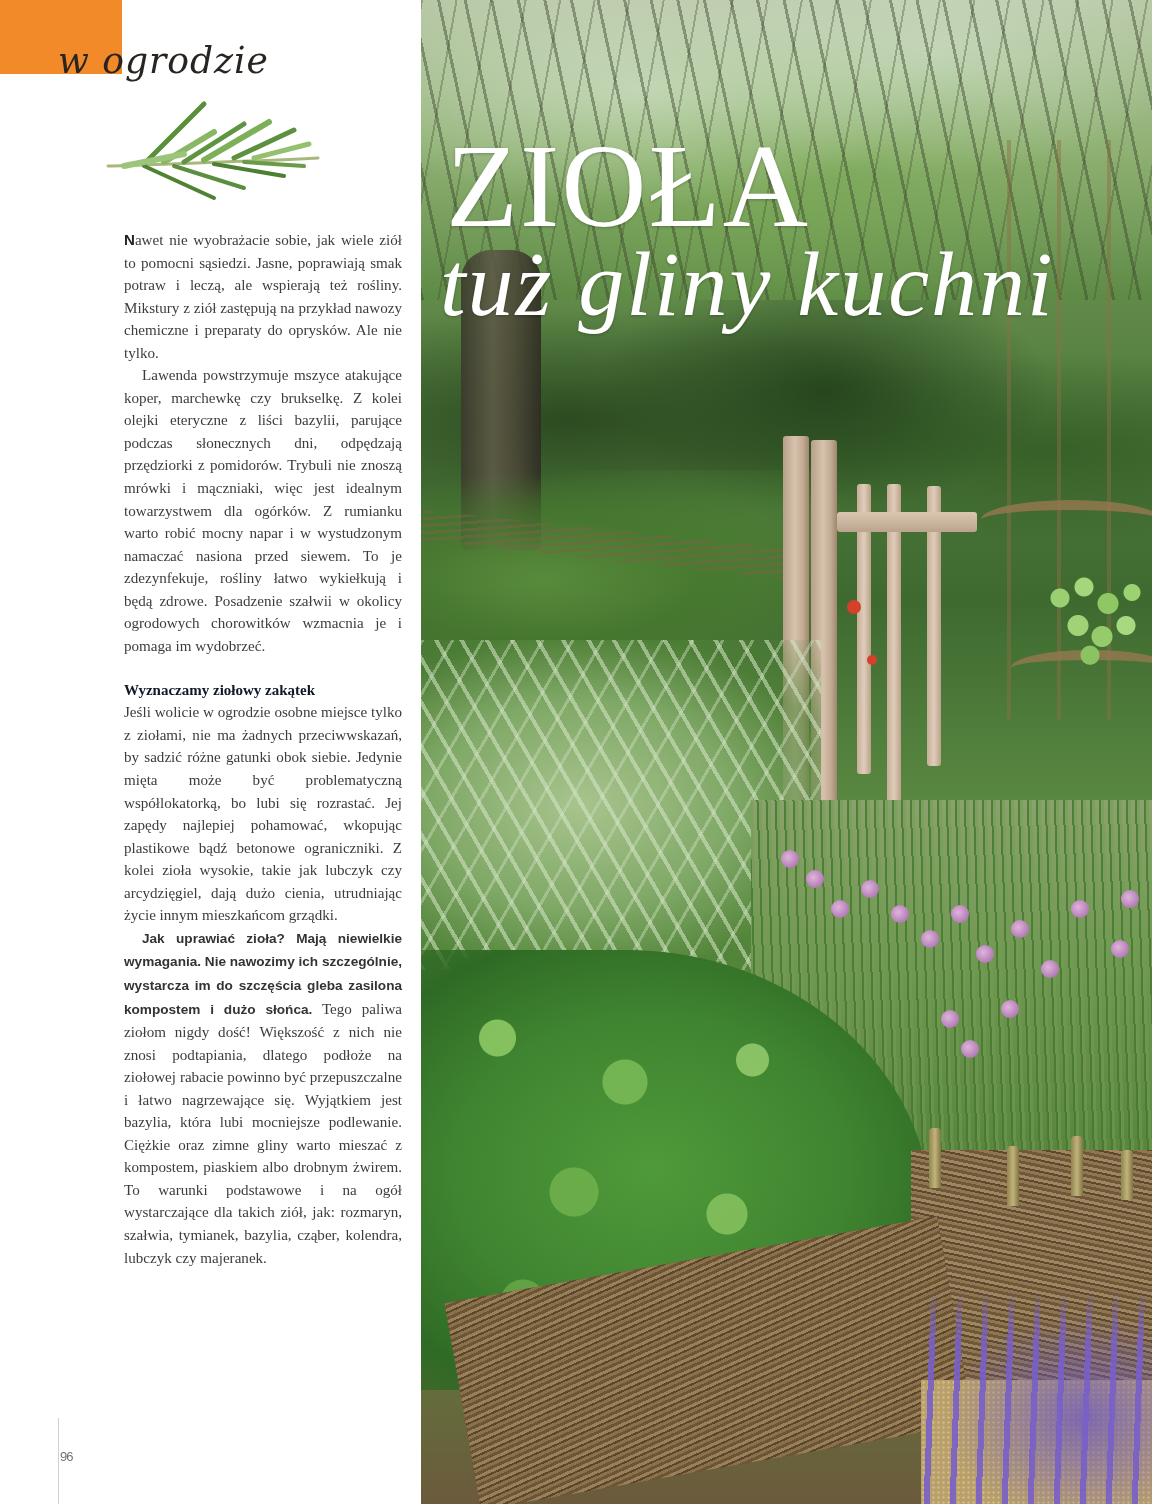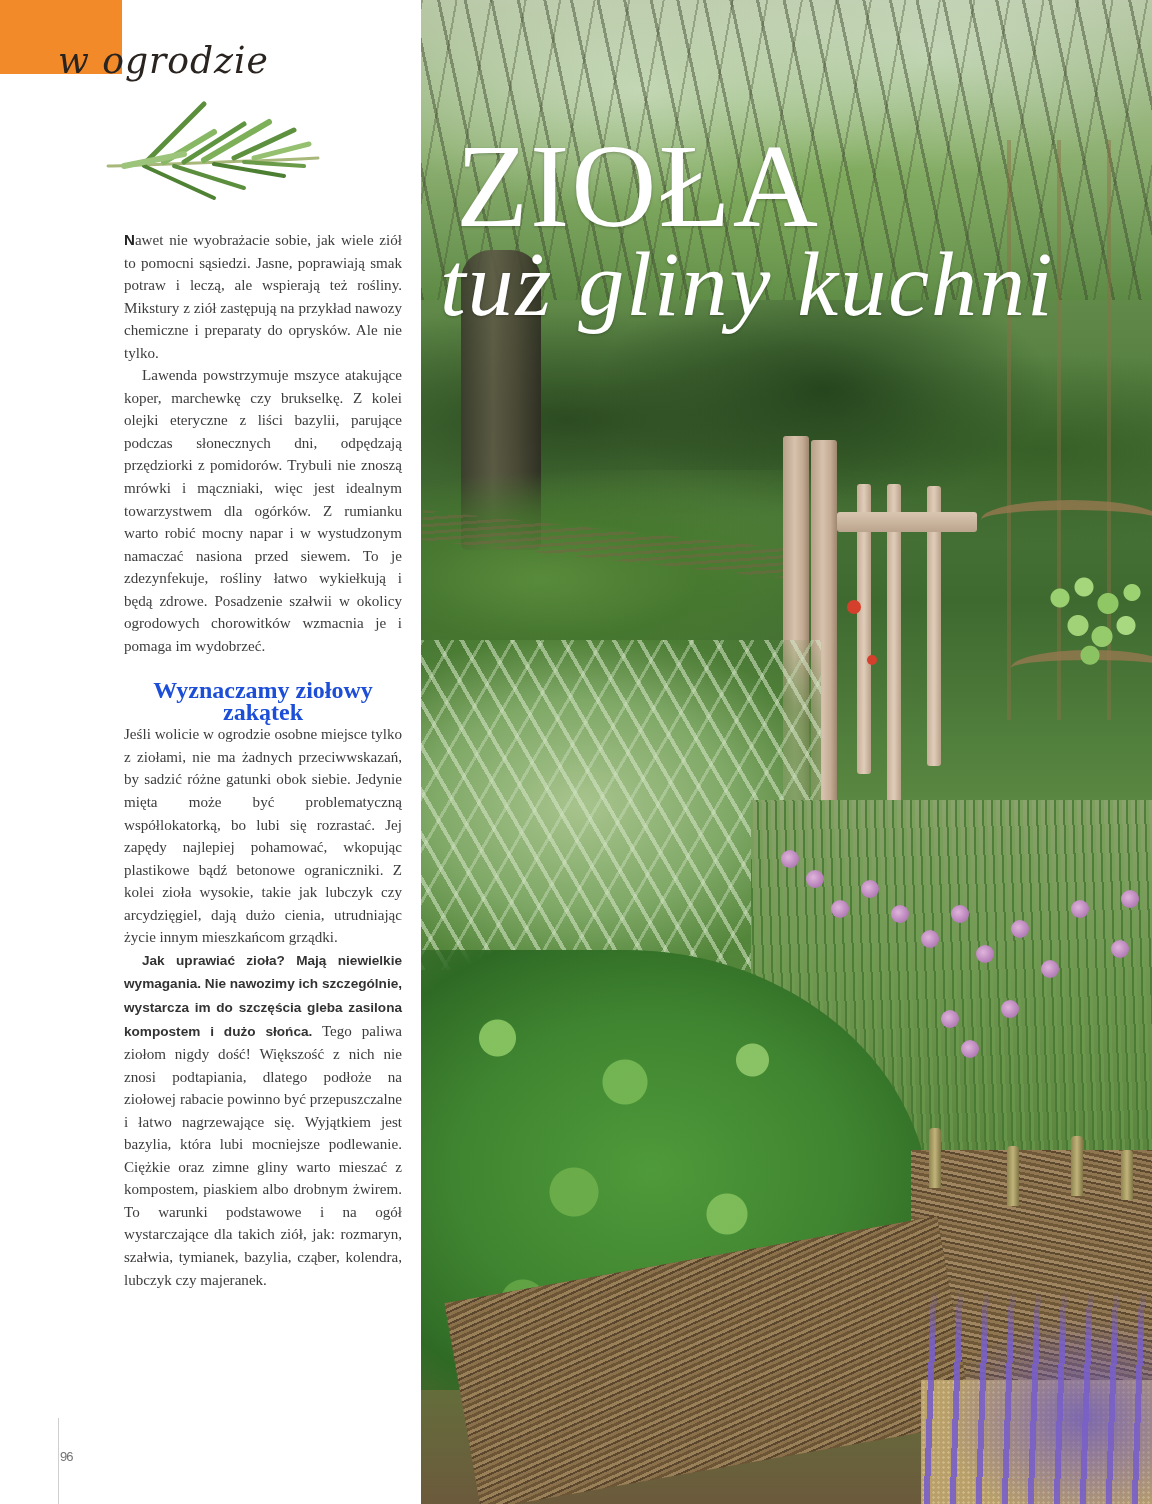--- a/index.html
+++ b/index.html
@@ -19,22 +19,22 @@
   .text-column {
     position: absolute; left: 124px; top: 229px; width: 278px;
     font-family: "Liberation Serif", "DejaVu Serif", serif;
     font-size: 15.1px; line-height: 22.55px; color: #3c3c3c;
     text-align: justify; hyphens: manual;
   }
   .text-column p { margin: 0; }
   .text-column p.indent { text-indent: 18px; }
   .dropcap { font-family: "Liberation Sans", sans-serif; font-weight: bold; color: #222; }
   .subhead {
-    font-family: "Liberation Serif", serif; font-weight: bold; font-size: 24px;
-    color: #1d4ed8; margin-top: 22px !important; line-height: 22px; text-align: center;
+    font-family: "Liberation Serif", serif; font-weight: bold; font-size: 15px;
+    color: #0f172a; margin-top: 22px !important; line-height: 22px; text-align: left;
   }
   .bold-sans {
     font-family: "Liberation Sans", sans-serif; font-weight: bold; font-size: 13.6px; color: #333;
   }
   .page-rule { position: absolute; left: 58px; top: 1418px; width: 1px; height: 86px; background: #cfcfcf; }
   .page-number { position: absolute; left: 60px; top: 1449px; font-family: "Liberation Sans", sans-serif; font-size: 13px; color: #737373; letter-spacing: -1px; }
 
   
   .photo {
     position: absolute; left: 421px; top: 0; width: 731px; height: 1504px; overflow: hidden;
@@ -146,21 +146,21 @@
   .lavender {
     left: 500px; top: 1290px; width: 231px; height: 214px;
     background:
       repeating-linear-gradient(92deg, transparent 0 10px, rgba(120,95,200,0.9) 10px 16px, transparent 16px 26px),
       radial-gradient(ellipse at 70% 60%, rgba(110,90,190,0.8) 0%, transparent 60%);
     -webkit-mask: linear-gradient(180deg, transparent 0%, #000 25%);
             mask: linear-gradient(180deg, transparent 0%, #000 25%);
   }
 
   .title-main {
-    position: absolute; left: 456px; top: 128px;
+    position: absolute; left: 446px; top: 128px;
     font-family: "Liberation Serif", "DejaVu Serif", serif; font-size: 118px; line-height: 1;
     color: #ffffff; letter-spacing: 2px; text-shadow: 0 1px 3px rgba(0,0,0,0.25);
   }
   .title-sub {
     position: absolute; left: 440px; top: 238px;
     font-family: "Liberation Serif", "DejaVu Serif", serif; font-style: italic; font-size: 92px; line-height: 1;
     color: #ffffff; letter-spacing: 2px; text-shadow: 0 1px 3px rgba(0,0,0,0.25);
   }
 </style>
 </head>

